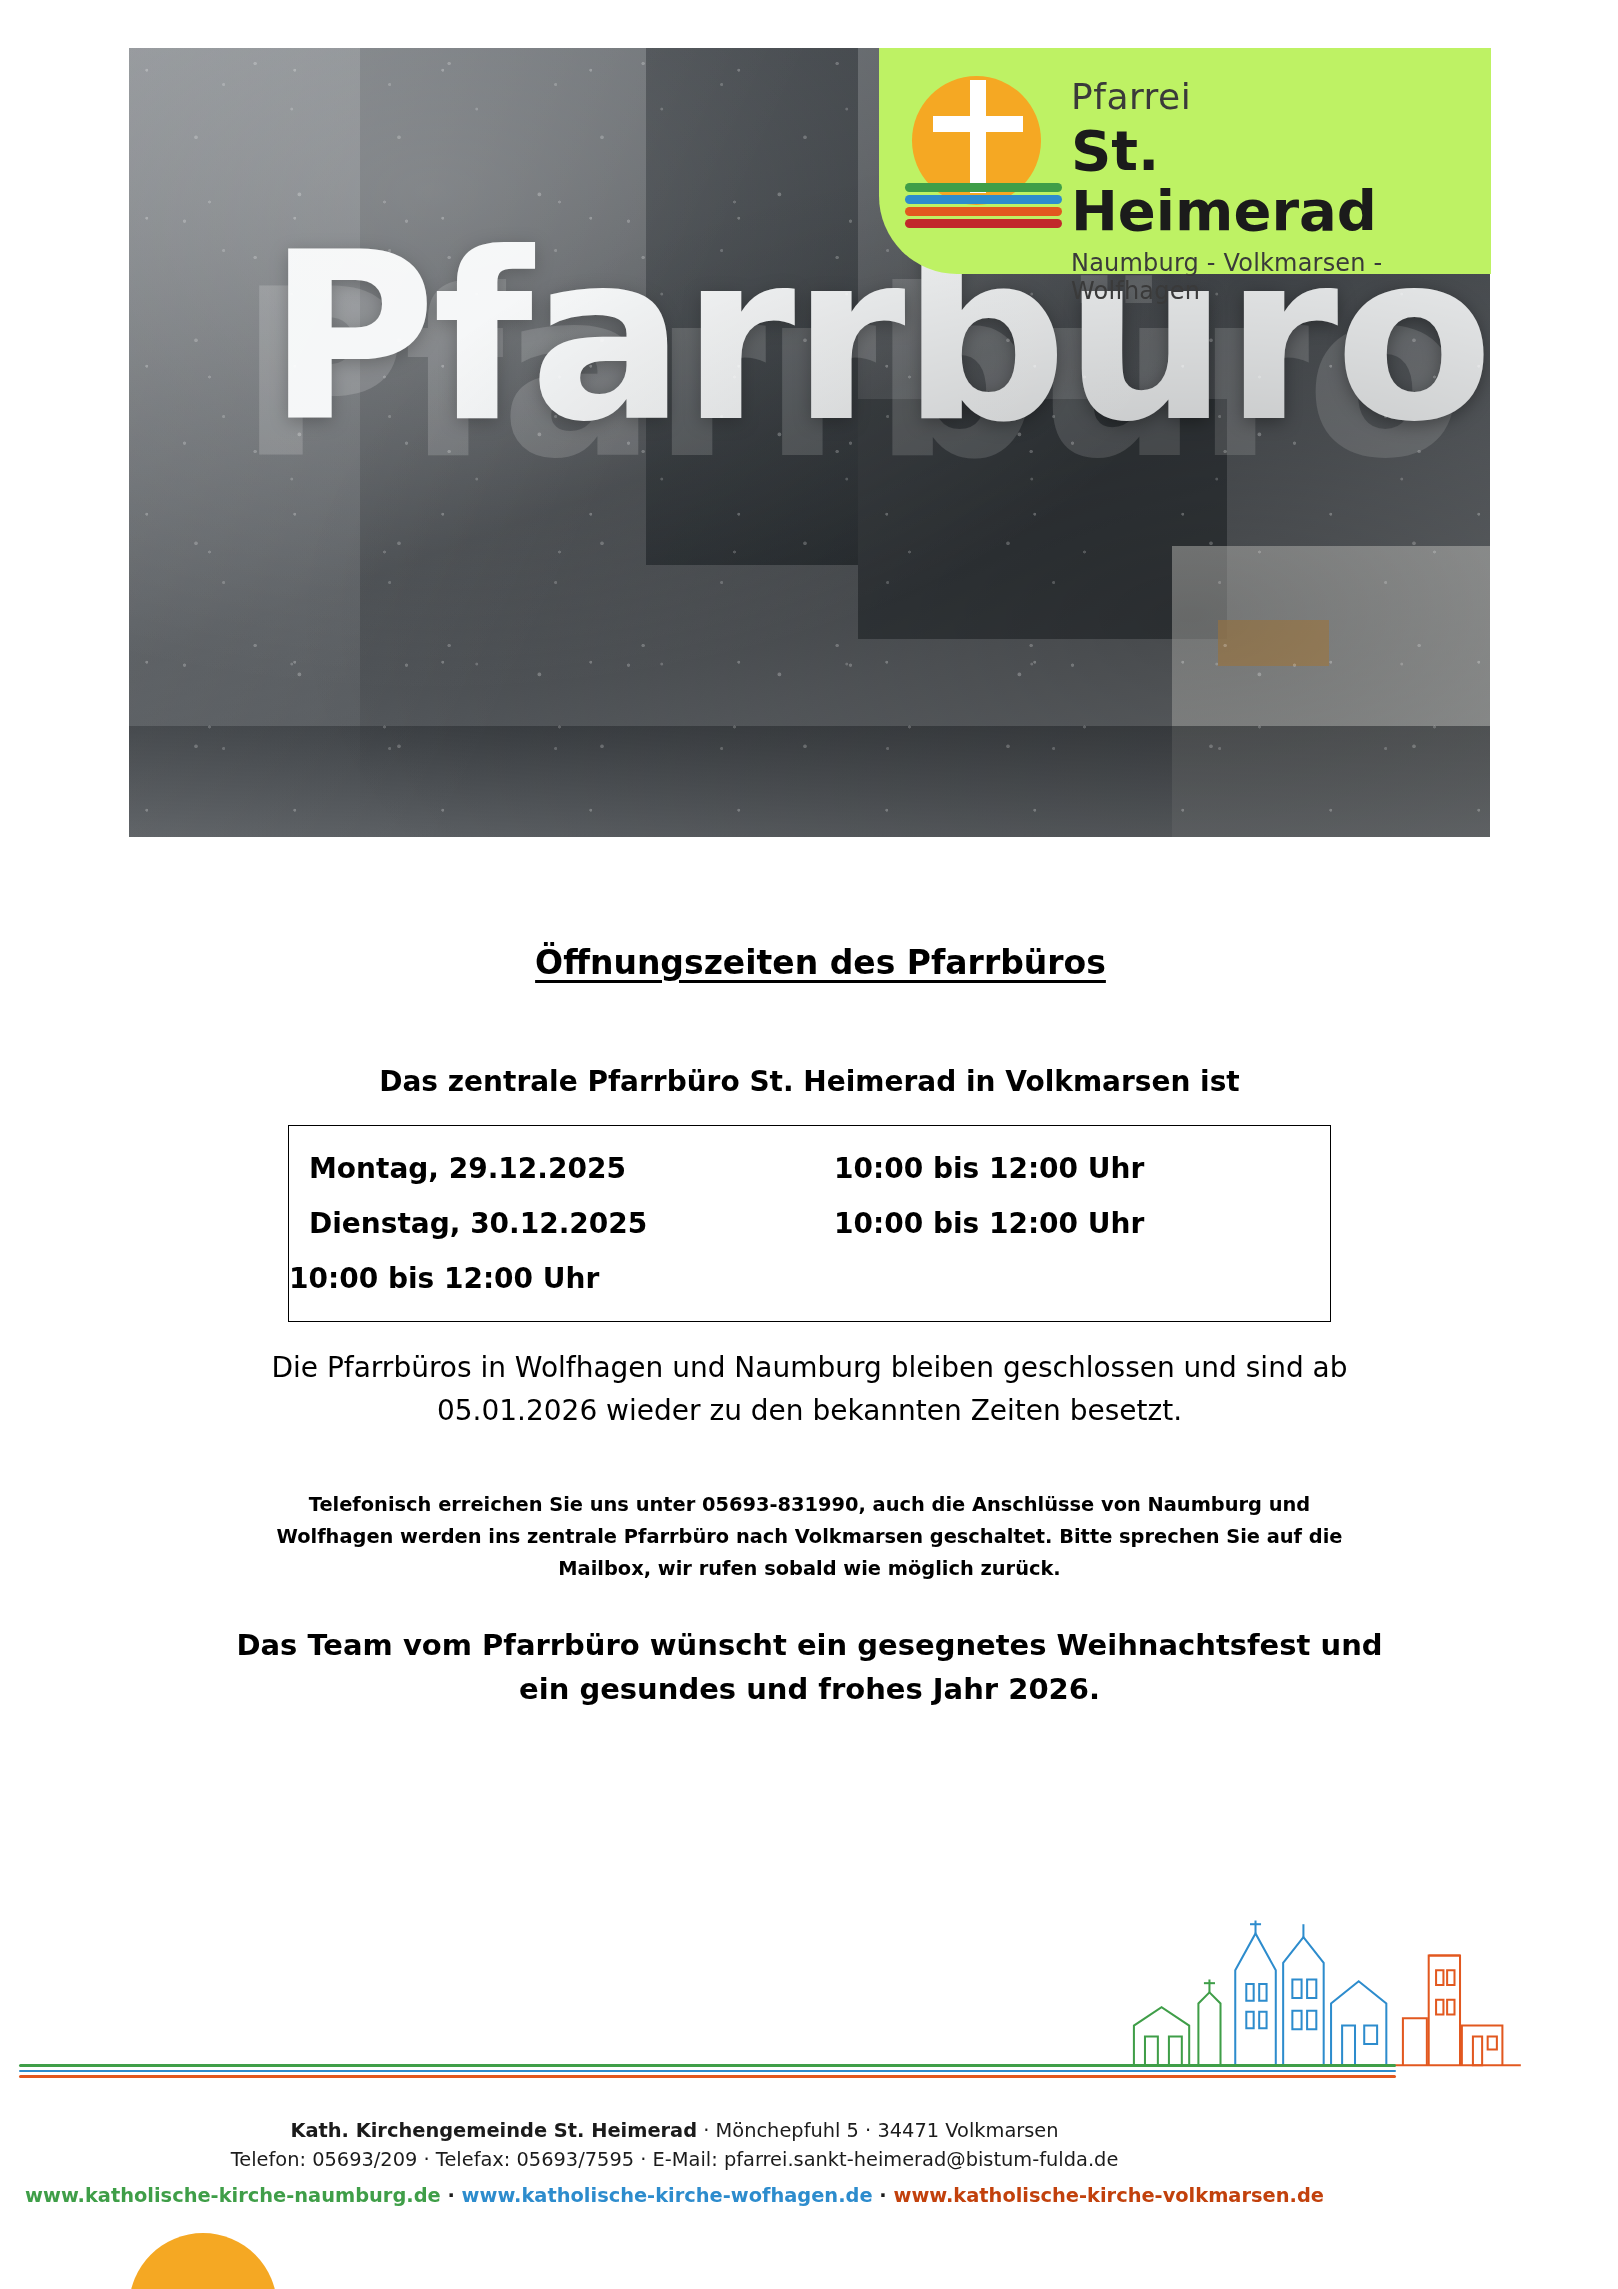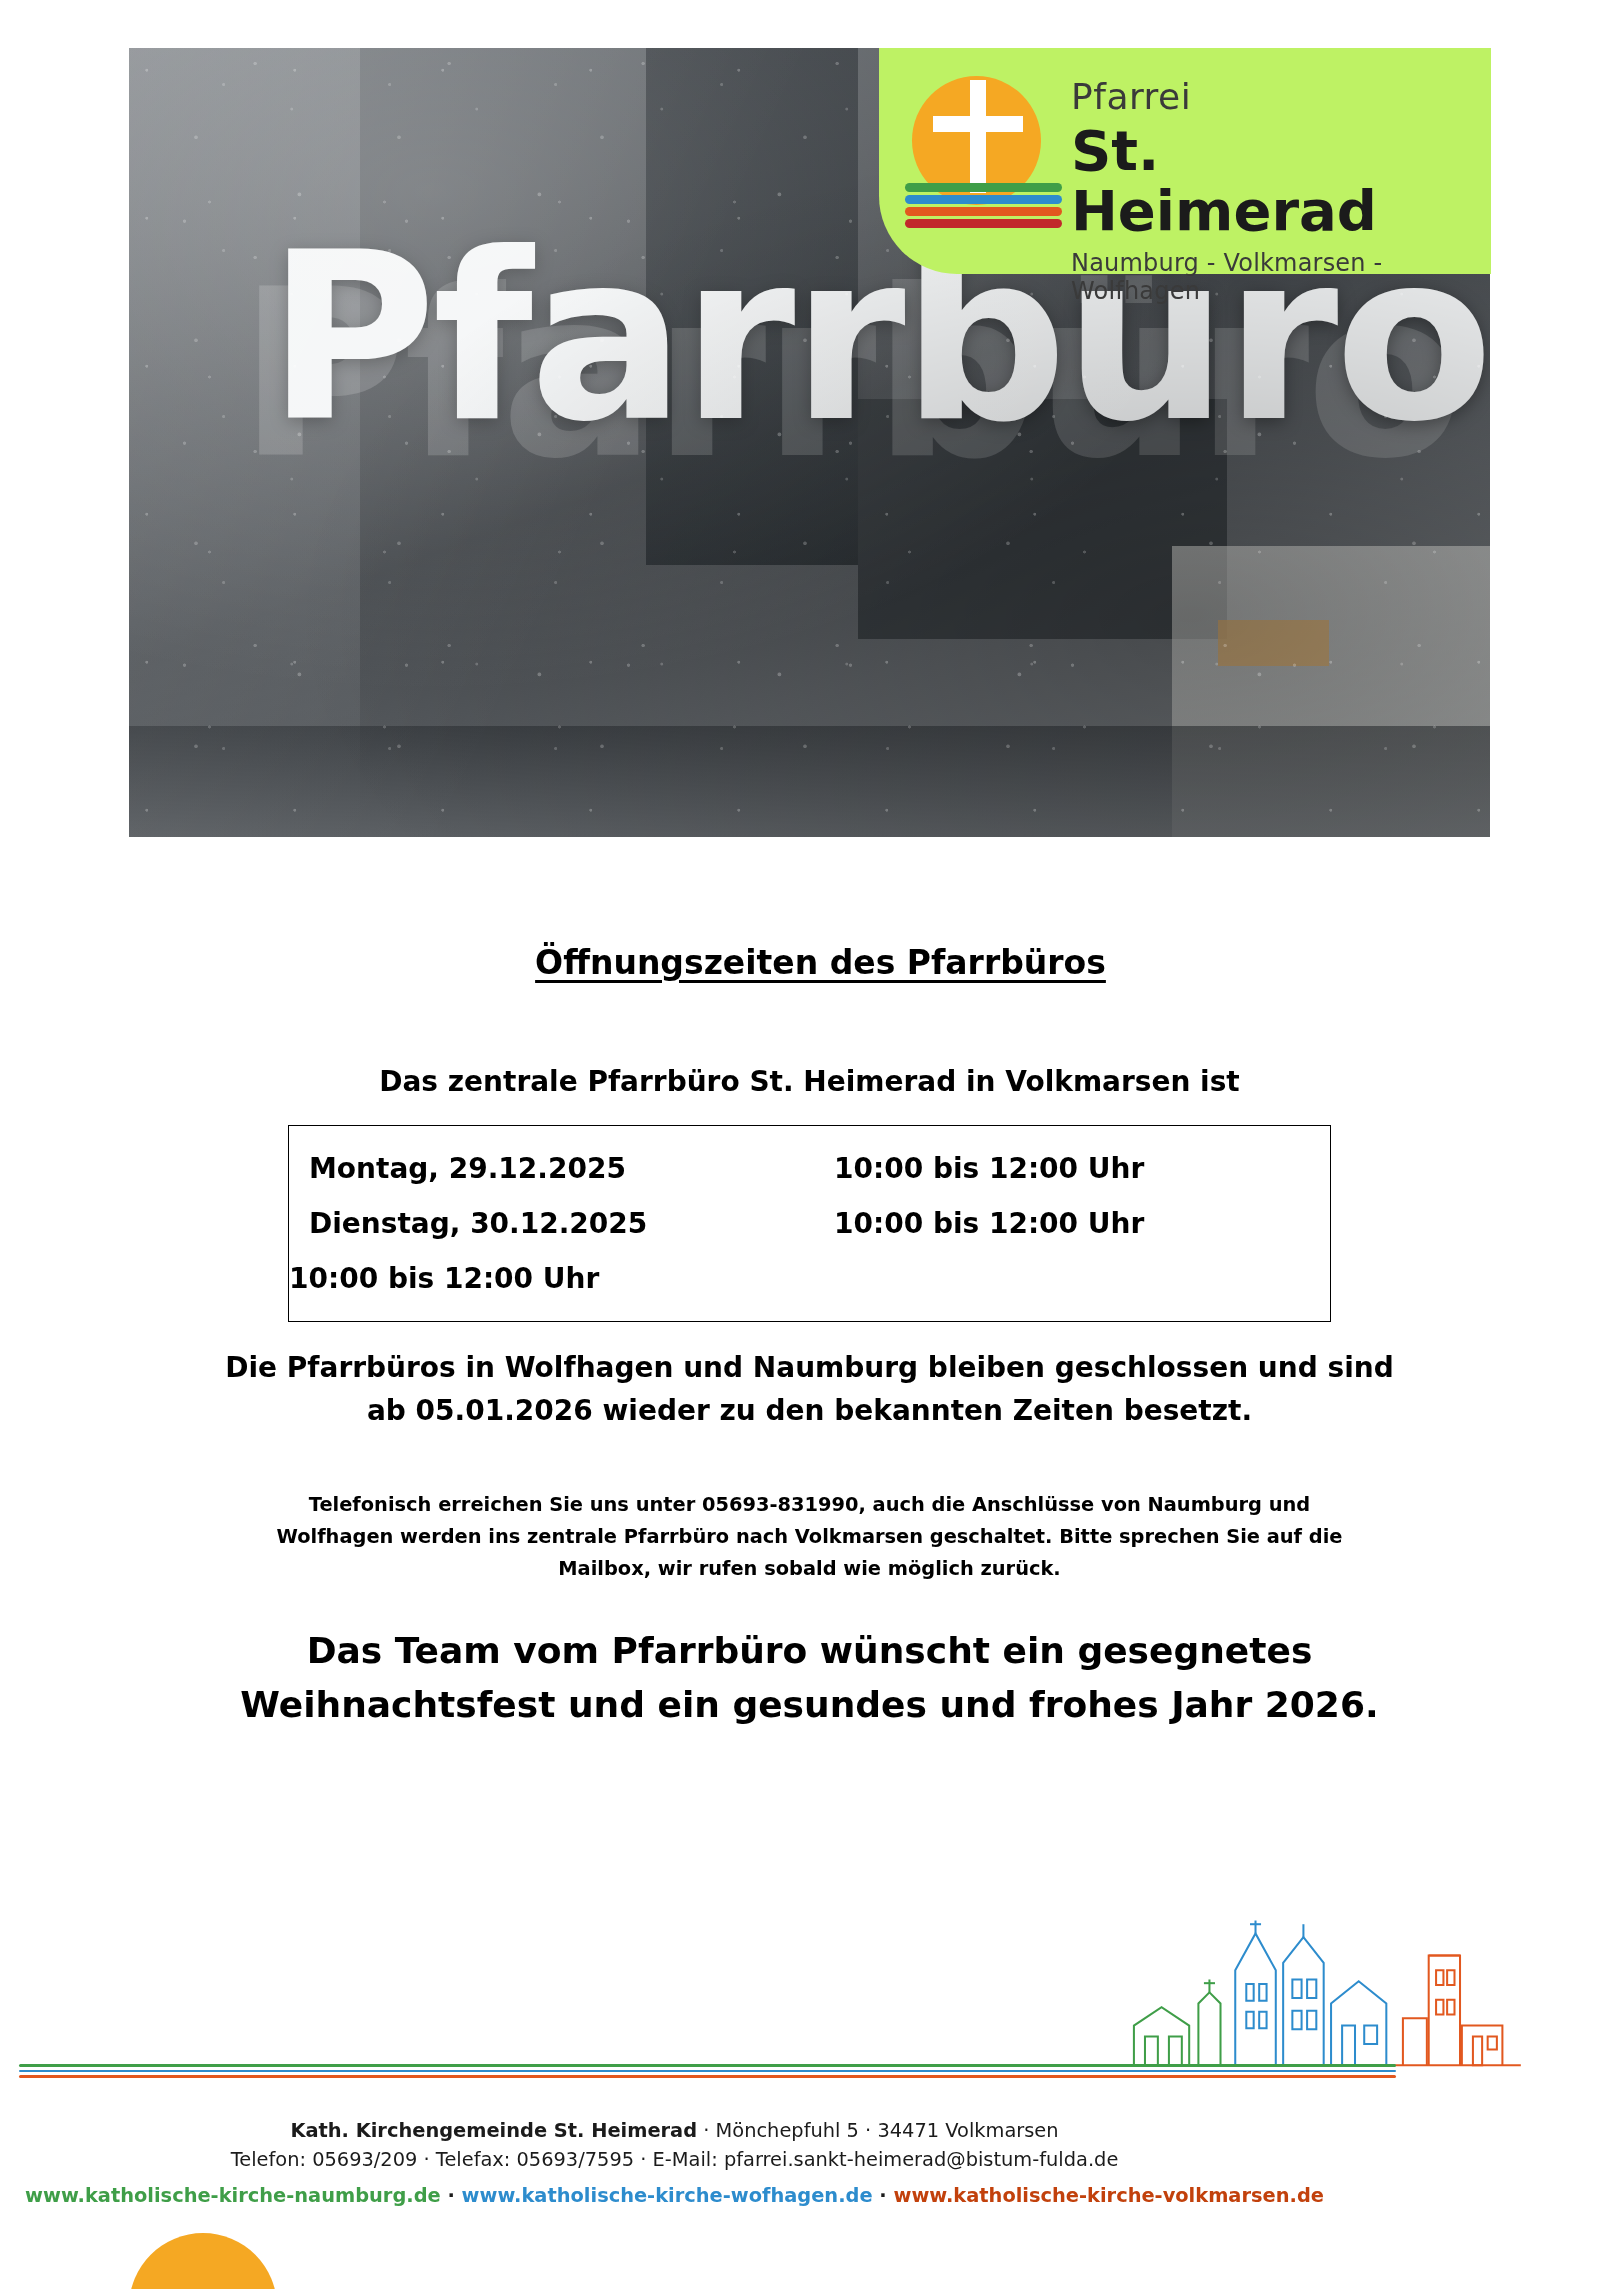--- a/index.html
+++ b/index.html
@@ -180,42 +180,42 @@
     font-weight: 700;
     font-size: 28px;
     padding: 11px 0 11px 0;
   }
   .hours-day { width: 545px; padding-left: 20px; }
   .hours-time { flex: 1; }
 
   .closing {
     text-align: center;
     font-family: "DejaVu Sans", sans-serif;
-    font-weight: 700;
+    font-weight: 400;
     font-size: 28px;
     line-height: 1.55;
     margin-top: 24px;
     padding: 0 212px;
   }
 
   .phone-note {
     text-align: center;
     font-family: "DejaVu Sans", sans-serif;
     font-weight: 700;
     font-size: 19.4px;
     line-height: 1.65;
     margin-top: 57px;
     padding: 0 247px;
   }
 
   .wishes {
     text-align: center;
     font-family: "DejaVu Sans", sans-serif;
     font-weight: 700;
-    font-size: 36px;
+    font-size: 29px;
     line-height: 1.5;
     margin-top: 39px;
     padding: 0 231px;
   }
 
   
   .skyline { position: absolute; left: 1117px; top: 1915px; width: 406px; height: 152px; }
   .footer-rules { position: absolute; left: 0; top: 2064px; width: 1619px; height: 13px; }
   .rule { position: absolute; left: 18.5px; height: 2.8px; border-radius: 1.8px; }
   .rule.r1 { top: 0px;  width: 1377px; background: #3f9e48; }

